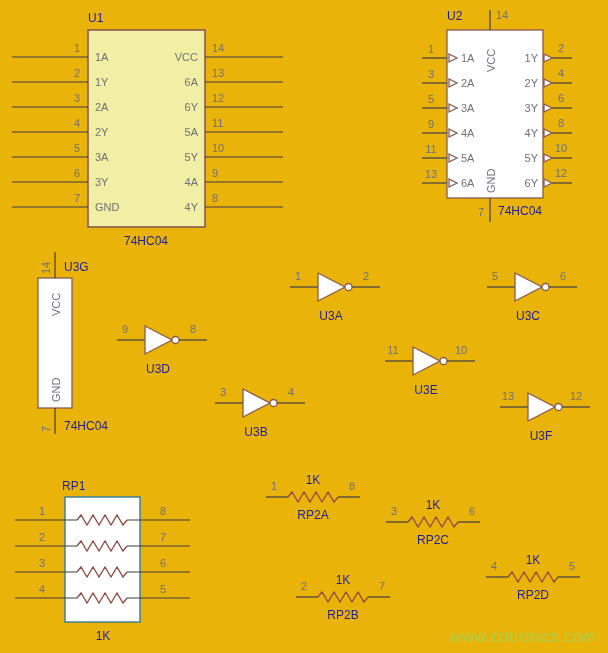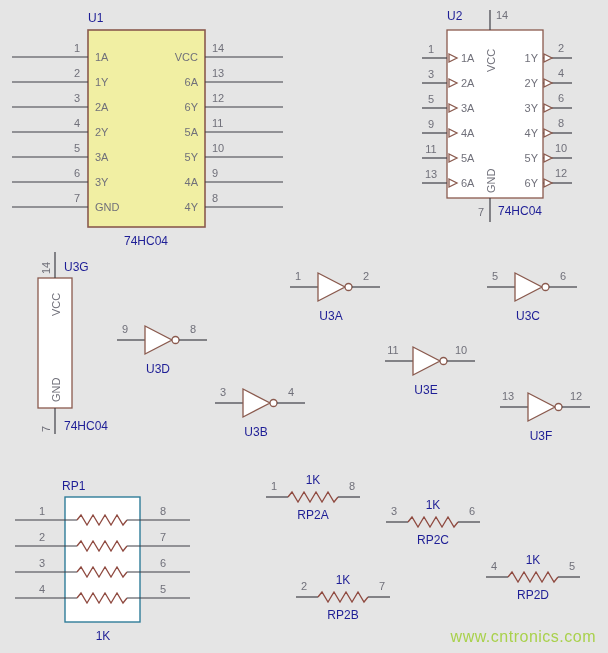--- a/index.html
+++ b/index.html
@@ -1,16 +1,16 @@
 <!DOCTYPE html>
 <html><head>
 <meta charset="utf-8">
 <style>
   html,body{margin:0;padding:0;background:#ffffff;}
-  .canvas{position:relative;width:608px;height:653px;background:#e5e5e5;overflow:hidden;
+  .canvas{position:relative;width:608px;height:653px;background:#eab308;overflow:hidden;
           font-family:"Liberation Sans",sans-serif;}
   svg text{font-family:"Liberation Sans",sans-serif;}
   .wire{stroke:#3f3f46;stroke-width:1.2;fill:none;}
   .sym{fill:#ffffff;stroke:#8a5a4e;stroke-width:1.3;}
   .body{fill:#f1efa3;stroke:#8a5a4e;stroke-width:1.6;}
   .rpbox{fill:#ffffff;stroke:#2f7d99;stroke-width:1.4;}
   .num{fill:#70707a;font-size:11px;}
   .name{fill:#70707a;font-size:11px;}
   .ref{fill:#1e1e96;font-size:12px;text-anchor:middle;}
   .start{text-anchor:start;}

